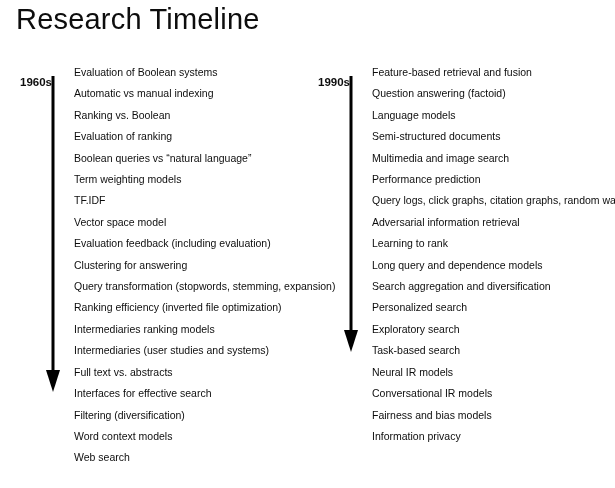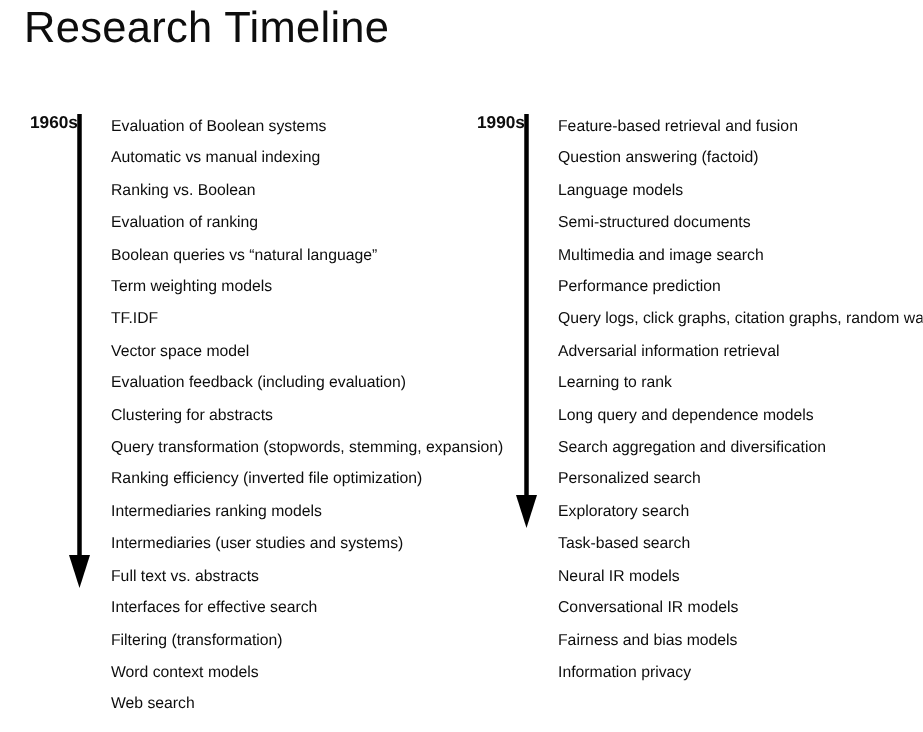--- a/index.html
+++ b/index.html
@@ -41,21 +41,21 @@
     color: #0d0d0d;
   }
   .arrow {
     position: absolute;
     left: 26px;
     top: 16px;
   }
   .items {
     position: absolute;
     left: 54px;
-    top: 14px;
+    top: 2px;
     margin: 0;
     padding: 0;
     list-style: none;
   }
   .items li {
     font-size: 10.5px;
     line-height: 21.4px;
     color: #0d0d0d;
     white-space: nowrap;
   }
@@ -76,28 +76,28 @@
   <ul class="items">
     <li>Evaluation of Boolean systems</li>
     <li>Automatic vs manual indexing</li>
     <li>Ranking vs. Boolean</li>
     <li>Evaluation of ranking</li>
     <li>Boolean queries vs “natural language”</li>
     <li>Term weighting models</li>
     <li>TF.IDF</li>
     <li>Vector space model</li>
     <li>Evaluation feedback (including evaluation)</li>
-    <li>Clustering for abstracts</li>
+    <li>Clustering for answering</li>
     <li>Query transformation (stopwords, stemming, expansion)</li>
     <li>Ranking efficiency (inverted file optimization)</li>
     <li>Intermediaries ranking models</li>
     <li>Intermediaries (user studies and systems)</li>
     <li>Full text vs. abstracts</li>
     <li>Interfaces for effective search</li>
-    <li>Filtering (transformation)</li>
+    <li>Filtering (diversification)</li>
     <li>Word context models</li>
     <li>Web search</li>
   </ul>
 </div>
 
 <div class="column right">
   <div class="decade-label">1990s</div>
   <div class="arrow">
     <svg width="14" height="280" viewBox="0 0 14 280" xmlns="http://www.w3.org/2000/svg">
       <line x1="7" y1="0" x2="7" y2="260" stroke="#000000" stroke-width="3"></line>

